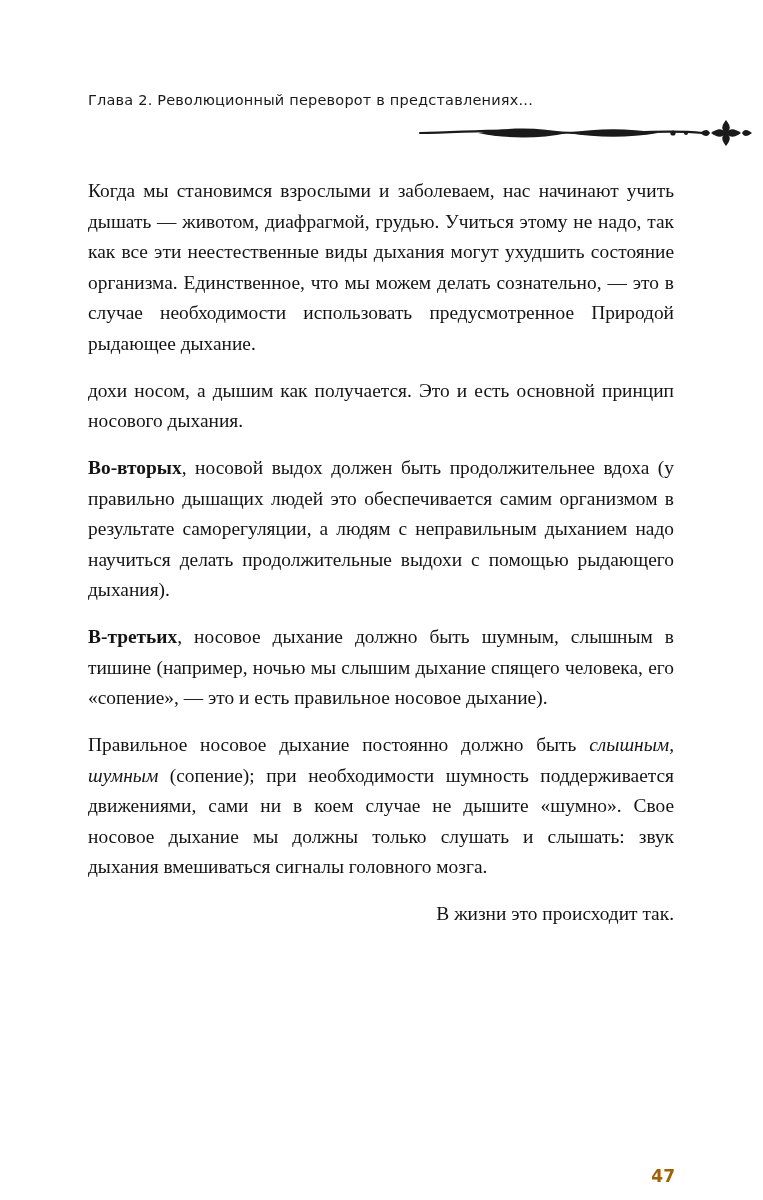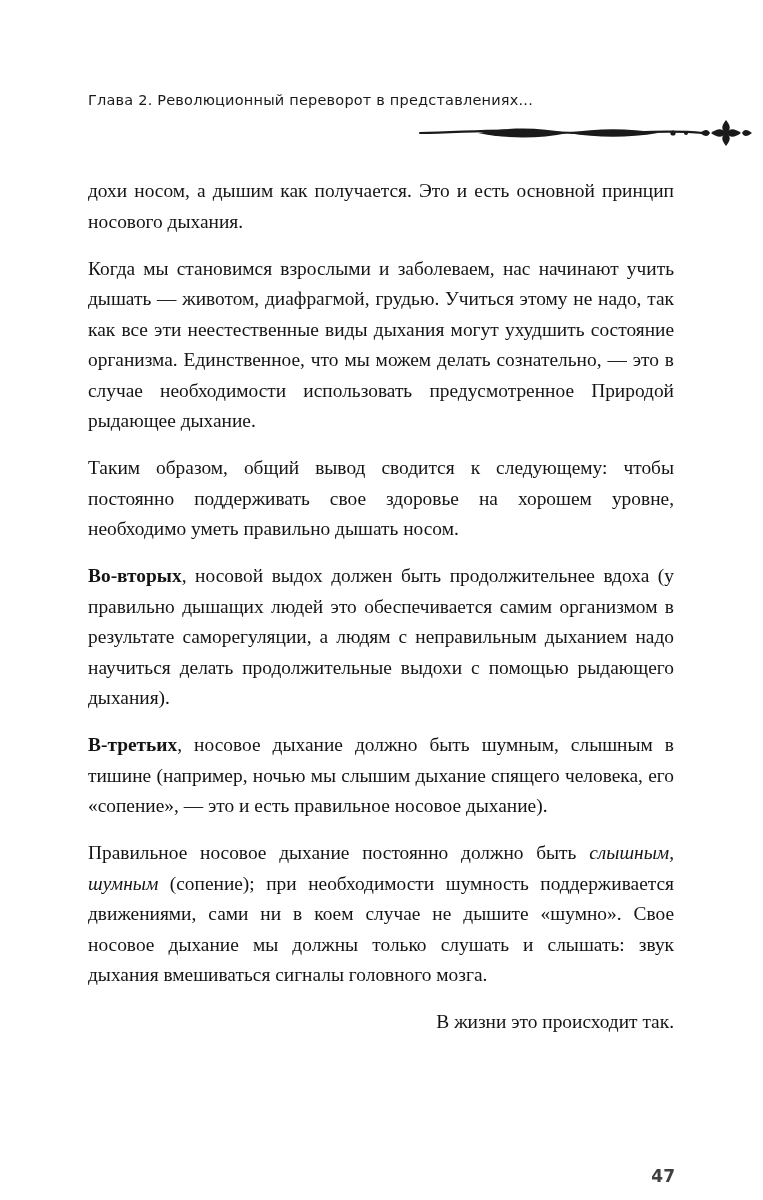--- a/index.html
+++ b/index.html
@@ -71,21 +71,21 @@
   .i {
     font-style: italic;
   }
   .folio {
     position: absolute;
     right: 88px;
     top: 1118px;
     font-family: "DejaVu Sans", sans-serif;
     font-size: 17px;
     font-weight: bold;
-    color: #404040;
+    color: #a16207;
   }
 </style>
 </head>
 <body>
 
 <div class="page">
 
   <div class="header">
     <div class="header-title">Глава 2.  Революционный переворот в представлениях...</div>
     <div class="header-orn">
@@ -102,23 +102,22 @@
           <path d="M15 0 C 8 -5, 4 -5, 0 0 C 4 5, 8 5, 15 0 Z" fill="#1a1a1a"></path>
           <circle cx="0" cy="0" r="3.2" fill="#1a1a1a"></circle>
           <path d="M-26 0 C -21 -4, -18 -4, -16 0 C -18 4, -21 4, -26 0 Z" fill="#1a1a1a"></path>
           <path d="M26 0 C 21 -4, 18 -4, 16 0 C 18 4, 21 4, 26 0 Z" fill="#1a1a1a"></path>
         </g>
       </svg>
     </div>
   </div>
 
   <div class="content">
+    <p class="para" id="para-1"><span>Когда мы становимся взрослыми и заболеваем, нас начинают учить дышать — животом, диафрагмой, грудью. Учиться этому не надо, так как все эти неестественные виды дыхания могут ухудшить состояние организма. Единственное, что мы можем делать сознательно, — это в случае необходимости использовать предусмотренное Природой рыдающее дыхание.</span></p>
     <p class="para" id="para-0"><span>дохи носом, а дышим как получается. Это и есть основной принцип носового дыхания.</span></p>
-    <p class="para" id="para-1"><span>Когда мы становимся взрослыми и заболеваем, нас начинают учить дышать — животом, диафрагмой, грудью. Учиться этому не надо, так как все эти неестественные виды дыхания могут ухудшить состояние организма. Единственное, что мы можем делать сознательно, — это в случае необходимости использовать предусмотренное Природой рыдающее дыхание.</span></p>
-    <p class="para" id="para-2"><span>Таким образом, общий вывод сводится к следующему: чтобы постоянно поддерживать свое здоровье на хорошем уровне, необходимо уметь правильно дышать носом.</span></p>
     <p class="para" id="para-4"><span class="b">Во-вторых</span><span>, носовой выдох должен быть продолжительнее вдоха (у правильно дышащих людей это обеспечивается самим организмом в результате саморегуляции, а людям с неправильным дыханием надо научиться делать продолжительные выдохи с помощью рыдающего дыхания).</span></p>
     <p class="para" id="para-5"><span class="b">В-третьих</span><span>, носовое дыхание должно быть шумным, слышным в тишине (например, ночью мы слышим дыхание спящего человека, его «сопение», — это и есть правильное носовое дыхание).</span></p>
     <p class="para" id="para-6"><span>Правильное носовое дыхание постоянно должно быть </span><span class="i">слышным,  шумным</span><span> (сопение); при необходимости шумность поддерживается движениями, сами ни в коем случае не дышите «шумно». Свое носовое дыхание мы должны только слушать и слышать: звук дыхания вмешиваться сигналы головного мозга.</span></p>
     <p class="para nojust" id="para-7"><span>В жизни это происходит так.</span></p>
   </div>
 
   <div class="folio">47</div>
 
 </div>
 

